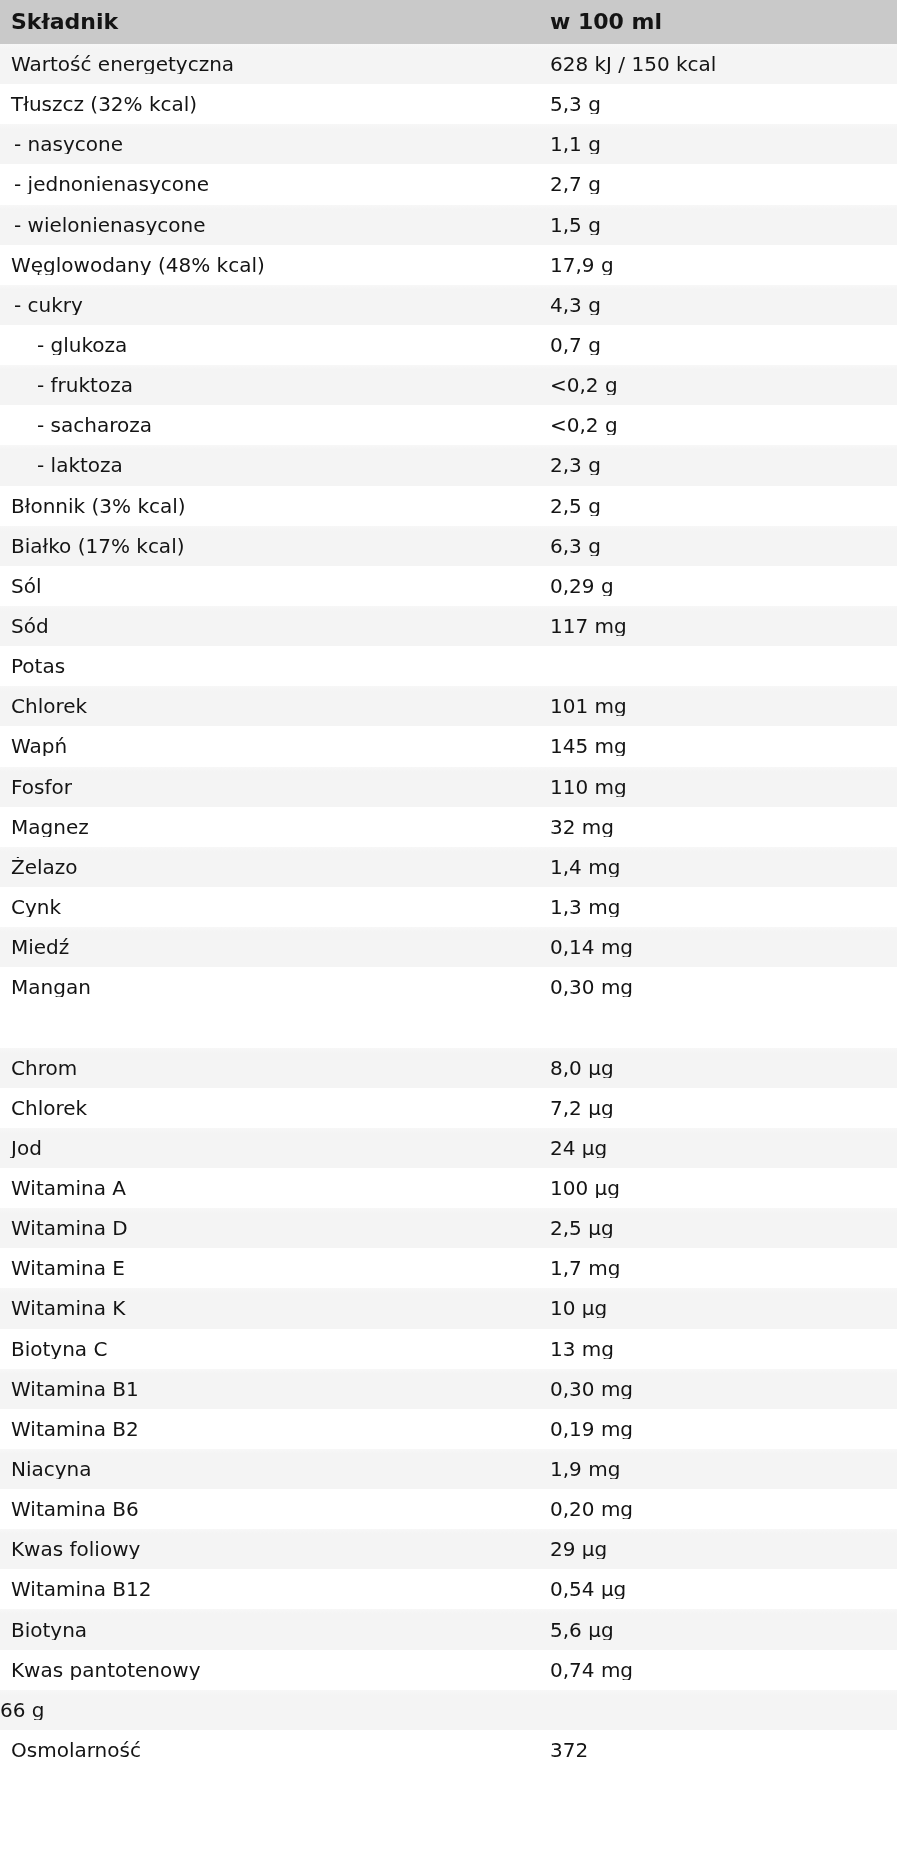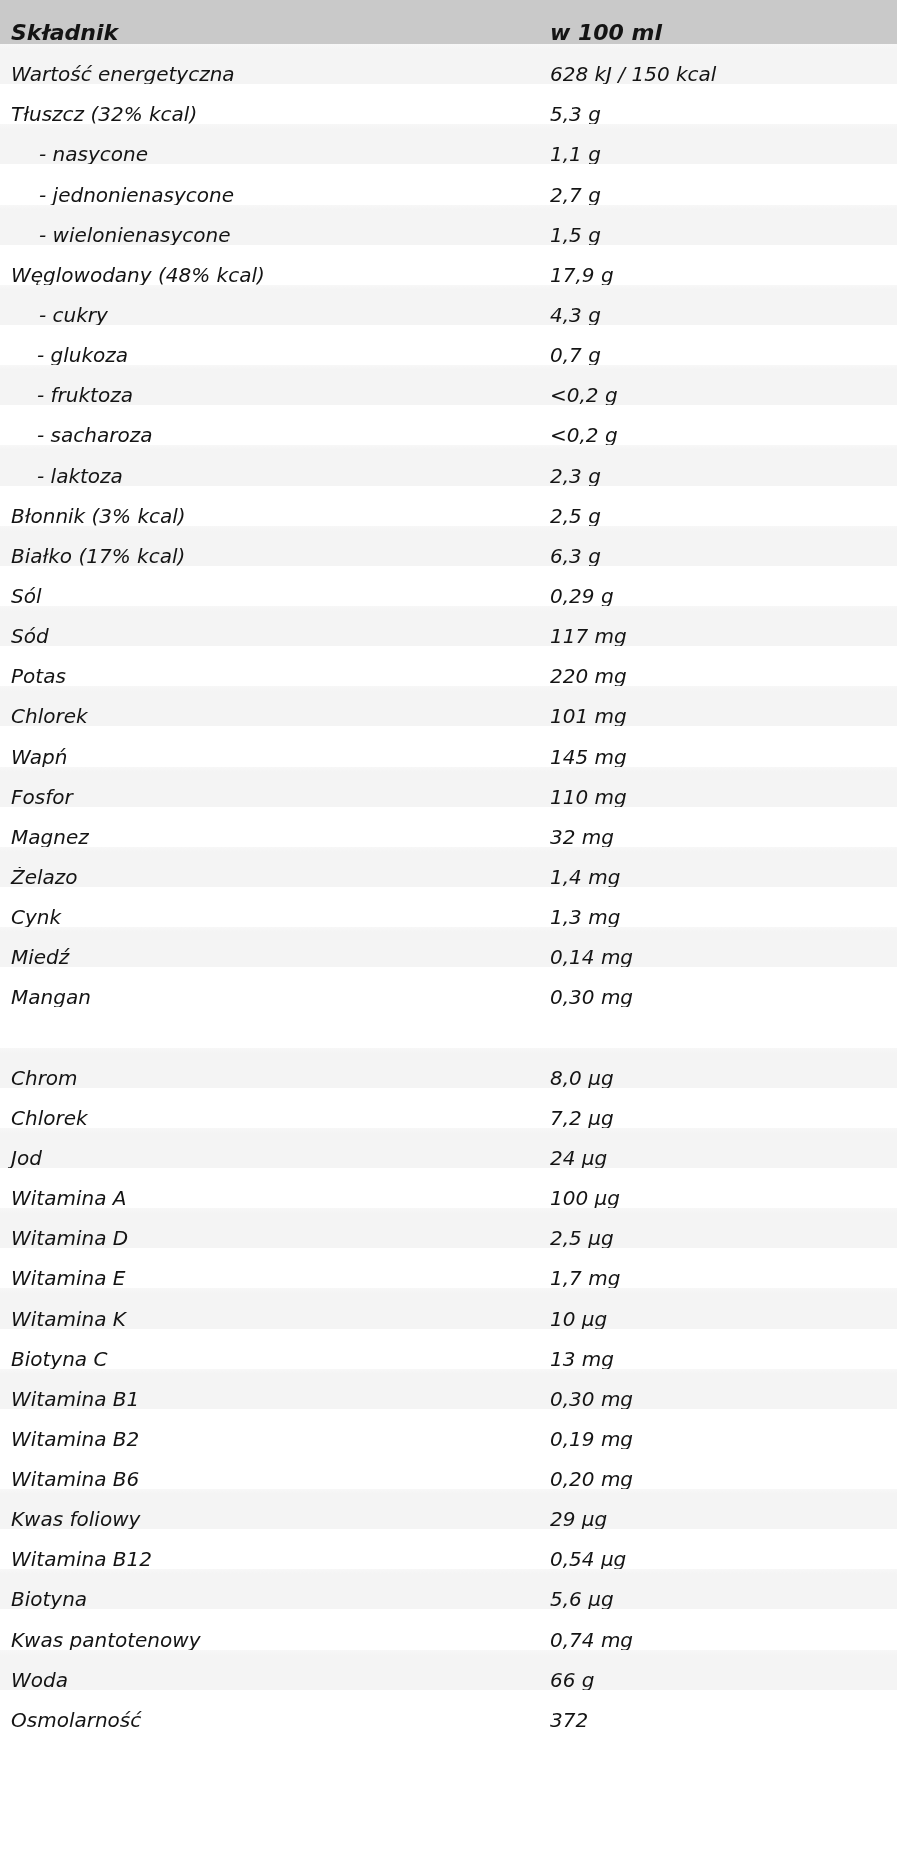--- a/index.html
+++ b/index.html
@@ -12,46 +12,45 @@
     height: 1850px;
     font-family: "DejaVu Sans", "Liberation Sans", sans-serif;
     color: #141414;
     overflow: hidden;
   }
   .table {
     width: 897px;
   }
   .row {
     display: flex;
-    align-items: flex-end;
+    align-items: center;
     height: 40.15px;
     font-size: 20px;
     line-height: 1;
-    font-style: italic;
   }
   .row.header {
     height: 44px;
     background: #c9c9c9;
     font-weight: bold;
     font-size: 22px;
   }
   .row.shaded {
     background: linear-gradient(180deg, #f7f7f7 0px, #f4f4f4 5px, #f4f4f4 100%);
   }
   .cell {
     white-space: nowrap;
   }
   .cell.name {
     box-sizing: border-box;
     flex: 0 0 550px;
     width: 550px;
     padding-left: 11px;
     overflow: hidden;
   }
-  .row.indent-1 .cell.name { padding-left: 39px; }
+  .row.indent-1 .cell.name { padding-left: 14px; }
   .row.indent-2 .cell.name { padding-left: 37px; }
   .cell.value {
     flex: 1 1 auto;
     padding-right: 0;
     overflow: hidden;
   }
 </style>
 </head>
 <body>
 
@@ -116,21 +115,20 @@
       <div class="row plain indent-0">
         <div class="cell name">Sól</div>
         <div class="cell value">0,29 g</div>
       </div>
       <div class="row shaded indent-0">
         <div class="cell name">Sód</div>
         <div class="cell value">117 mg</div>
       </div>
       <div class="row plain indent-0">
         <div class="cell name">Potas</div>
-        <div class="cell value">220 mg</div>
       </div>
       <div class="row shaded indent-0">
         <div class="cell name">Chlorek</div>
         <div class="cell value">101 mg</div>
       </div>
       <div class="row plain indent-0">
         <div class="cell name">Wapń</div>
         <div class="cell value">145 mg</div>
       </div>
       <div class="row shaded indent-0">
@@ -192,20 +190,24 @@
         <div class="cell value">13 mg</div>
       </div>
       <div class="row shaded indent-0">
         <div class="cell name">Witamina B1</div>
         <div class="cell value">0,30 mg</div>
       </div>
       <div class="row plain indent-0">
         <div class="cell name">Witamina B2</div>
         <div class="cell value">0,19 mg</div>
       </div>
+      <div class="row shaded indent-0">
+        <div class="cell name">Niacyna</div>
+        <div class="cell value">1,9 mg</div>
+      </div>
       <div class="row plain indent-0">
         <div class="cell name">Witamina B6</div>
         <div class="cell value">0,20 mg</div>
       </div>
       <div class="row shaded indent-0">
         <div class="cell name">Kwas foliowy</div>
         <div class="cell value">29 µg</div>
       </div>
       <div class="row plain indent-0">
         <div class="cell name">Witamina B12</div>
@@ -213,21 +215,20 @@
       </div>
       <div class="row shaded indent-0">
         <div class="cell name">Biotyna</div>
         <div class="cell value">5,6 µg</div>
       </div>
       <div class="row plain indent-0">
         <div class="cell name">Kwas pantotenowy</div>
         <div class="cell value">0,74 mg</div>
       </div>
       <div class="row shaded indent-0">
-        <div class="cell name">Woda</div>
         <div class="cell value">66 g</div>
       </div>
       <div class="row plain indent-0">
         <div class="cell name">Osmolarność</div>
         <div class="cell value">372</div>
       </div>
     </div>
 </div>
 
 </body></html>

